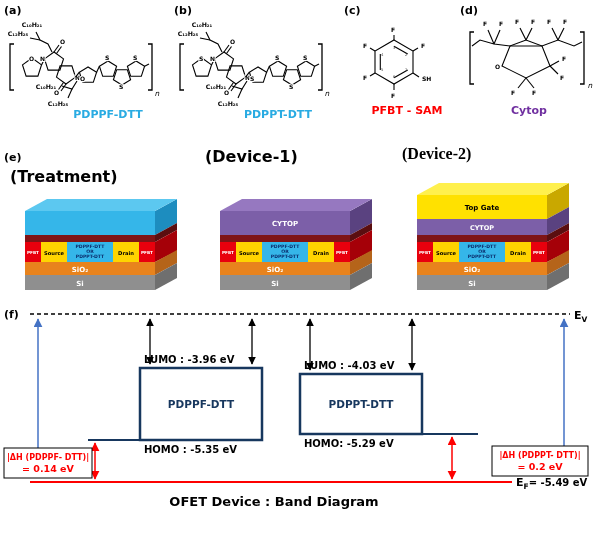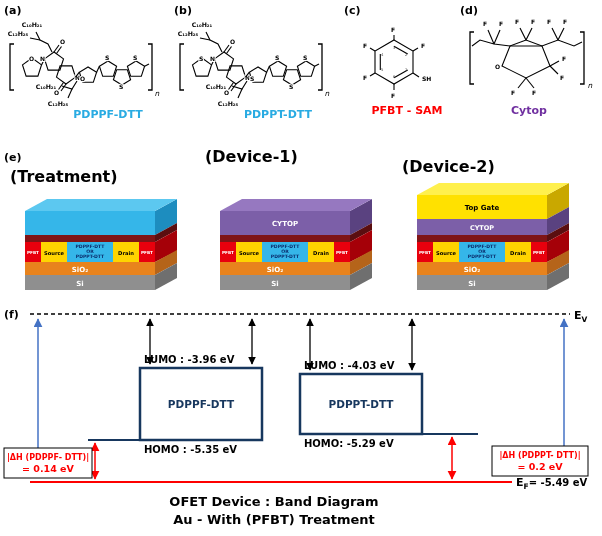--- a/index.html
+++ b/index.html
@@ -223,21 +223,21 @@
       </g>
     </svg>
     <div class="cname purp" style="left:0; top:100px; width:142px;">Cytop</div>
   </div>
 
   <div class="panel" id="panel-e" style="left:0; top:145px; width:602px; height:155px;">
     <div class="plabel" style="left:4px; top:6px;">(e)</div>
 
     <div class="dev-title" style="left:10px; top:22px; width:190px;">(Treatment)</div>
     <div class="dev-title" style="left:205px; top:2px; width:190px;">(Device-1)</div>
-    <div class="dev-title" style="left:402px; top:12px; width:190px;">(Device-2)</div>
+    <div class="dev-title" style="left:402px; top:0px; width:190px;font-family:Liberation Serif, serif;">(Device-2)</div>
 
     <svg viewBox="0 0 190 145" width="190" height="145" style="left:10px; top:10px;">
       <g>
         <rect x="15" y="56" width="130" height="24" fill="#35b6e9"></rect>
         <polygon points="145,56 167,44 167,68 145,80" fill="#1d8dbf"></polygon>
         <polygon points="15,56 37,44 167,44 145,56" fill="#5cc8f0"></polygon>
       </g>
       <g>
         <rect x="15" y="80" width="130" height="7" fill="#7f1416"></rect>
         <polygon points="145,80 167,68 167,75 145,87" fill="#5a0e10"></polygon>
@@ -413,15 +413,14 @@
 
     <g>
       <line x1="452" y1="135" x2="452" y2="177" stroke="#fe0000" stroke-width="1.5" marker-start="url(#ar)" marker-end="url(#ar)"></line>
       <rect x="492" y="144" width="96" height="30" fill="#fff" stroke="#000" stroke-width="1"></rect>
       <text x="540" y="156" class="dh-t">|ΔH (PDPPT- DTT)|</text>
       <text x="540" y="168" class="dh-t2">= 0.2 eV</text>
     </g>
   </svg>
 
   <div class="band-title" style="top:494px;">OFET Device : Band Diagram</div>
-  <div class="band-title" style="top:512px;">Au - With (PFBT) Treatment</div>
 
 </div>
 
 </body></html>

